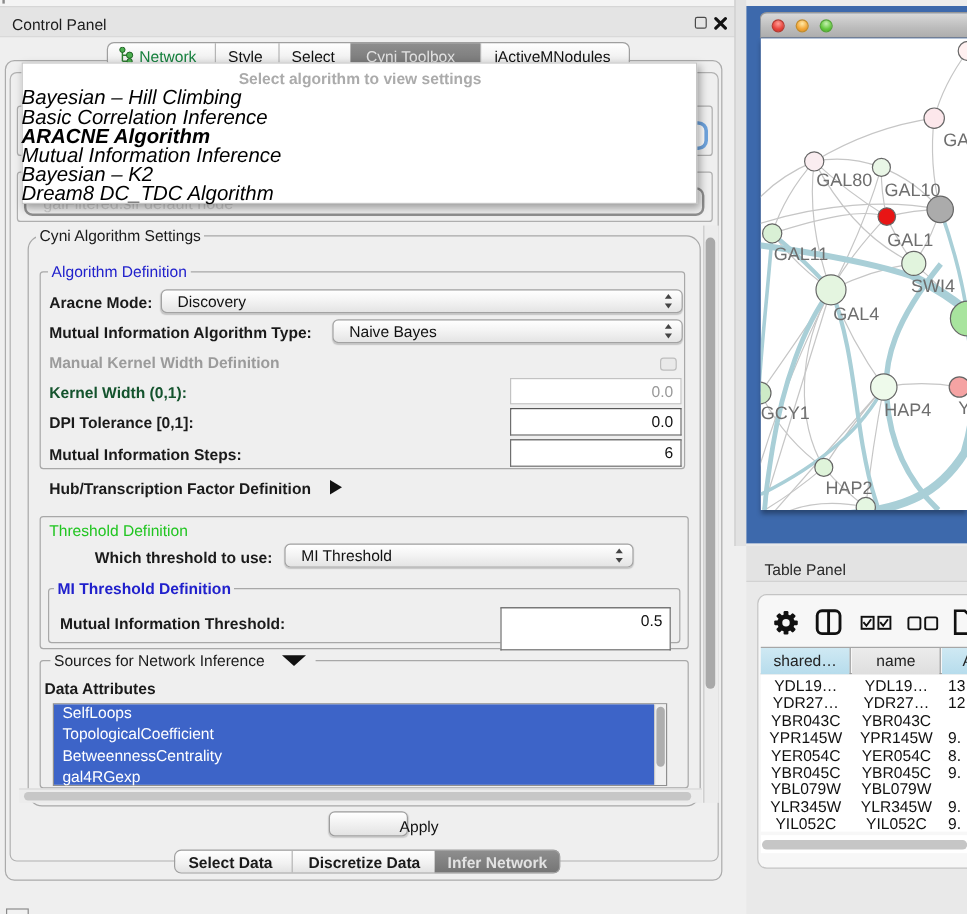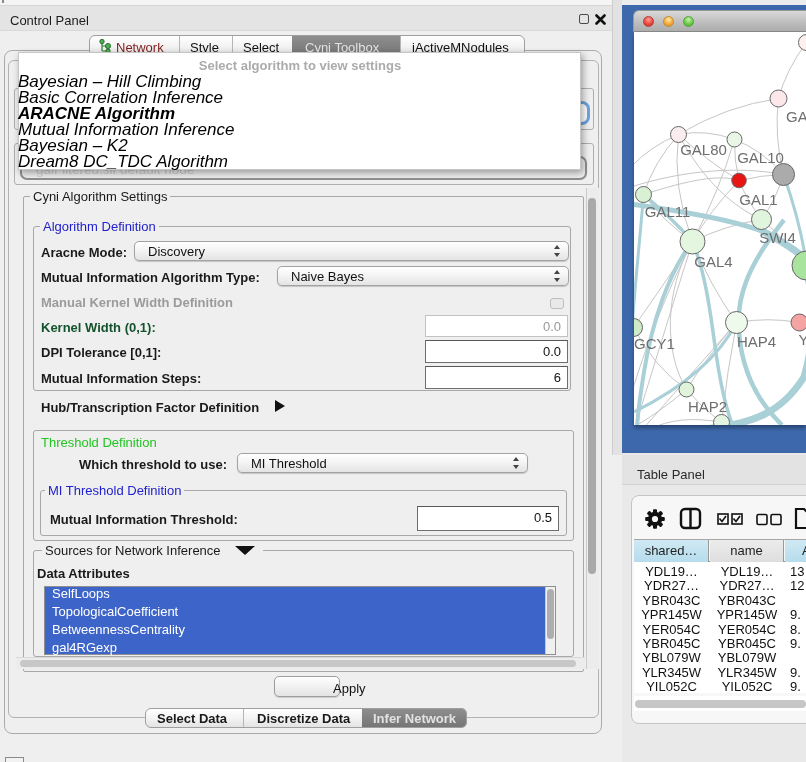--- a/index.html
+++ b/index.html
@@ -43,37 +43,37 @@
 <div class="abs" style="left:179px;top:36px;width:1px;height:20px;background:#b5b5b5;"></div>
 <div class="abs" style="left:232px;top:36px;width:1px;height:20px;background:#b5b5b5;"></div>
 <div class="abs" style="left:292px;top:35px;width:108px;height:22px;background:linear-gradient(#8e8e8e,#757575);border-top:1px solid #9f9f9f;border-bottom:1px solid #9f9f9f;"></div>
 <div class="abs" style="left:400px;top:36px;width:1px;height:20px;background:#b5b5b5;"></div>
 <svg class="abs" style="left:99px;top:39px;" width="14" height="15" viewBox="0 0 14 15">
   <path d="M3 3 L3 12 M3 7 L8 7 M3 12 L8 12" stroke="#2e7d32" stroke-width="1.2" fill="none"></path>
   <circle cx="3" cy="2.5" r="2.2" fill="#4caf50" stroke="#1b5e20" stroke-width="0.8"></circle>
   <circle cx="9" cy="7" r="2.6" fill="#4caf50" stroke="#1b5e20" stroke-width="0.8"></circle>
   <circle cx="9" cy="12" r="2.2" fill="#4caf50" stroke="#1b5e20" stroke-width="0.8"></circle>
 </svg>
-<div class="abs" style="left:116px;top:40px;font-size:13px;color:#7f1d1d;">Network</div>
+<div class="abs" style="left:116px;top:40px;font-size:13px;color:#15803d;">Network</div>
 <div class="abs" style="left:190px;top:40px;font-size:13px;color:#111;">Style</div>
 <div class="abs" style="left:243px;top:40px;font-size:13px;color:#111;">Select</div>
 <div class="abs" style="left:305px;top:40px;font-size:13px;color:#e2e2e2;">Cyni Toolbox</div>
 <div class="abs" style="left:412px;top:40px;font-size:13px;color:#111;">jActiveMNodules</div>
 
 <div class="abs" style="left:14px;top:88px;width:580px;height:42px;border:1px solid #aeaeae;border-radius:3px;"></div>
 <div class="abs" style="left:560px;top:101px;width:30px;height:24px;border:3px solid #6ea3dd;border-radius:8px;background:#fff;"></div>
 <div class="abs" style="left:14px;top:143px;width:580px;height:42px;border:1px solid #aeaeae;border-radius:3px;"></div>
 <div class="abs" style="left:20px;top:156px;width:567px;height:24px;border:2px solid #8f8f8f;border-radius:7px;background:#efefef;">
     <span style="position:absolute;left:14px;top:4px;font-size:13.5px;color:#cdcdcd;white-space:nowrap;">galFiltered.sif default node</span>
   </div>
 
 <div class="abs" style="left:586px;top:188px;width:13px;height:481px;background:#ececec;border-left:1px solid #c9c9c9;"></div>
 <div class="abs" style="left:588px;top:198px;width:8px;height:376px;background:#a9a9a9;border-radius:4px;"></div>
 
-<div class="gbox" style="left:23px;top:196px;width:561px;height:476px;border-radius:2px;">
+<div class="gbox" style="left:23px;top:196px;width:561px;height:476px;border-radius:12px;">
   <div class="gtitle" style="left:6px;color:#1a1a1a;">Cyni Algorithm Settings</div>
 </div>
 
 <div class="gbox" style="left:33px;top:226px;width:538px;height:165px;text-align:center;">
   <div class="gtitle" style="left:6px;color:#2121cc;">Algorithm Definition</div>
 </div>
 <div class="lbl abs" style="left:41px;top:246px;">Aracne Mode:</div>
 <div class="combo" style="left:134px;top:241px;width:435px;height:20px;">
     <span class="ct">Discovery</span>
     <span class="spin"></span>
@@ -97,24 +97,24 @@
 
 <div class="gbox" style="left:33px;top:430px;width:541px;height:111px;">
   <div class="gtitle" style="left:4px;color:#21c521;margin-top:12px;">Threshold Definition</div>
 </div>
 <div class="lbl abs" style="left:79px;top:458px;">Which threshold to use:</div>
 <div class="combo" style="left:237px;top:453px;width:291px;height:20px;">
     <span class="ct">MI Threshold</span>
     <span class="spin"></span>
   </div>
 <div class="gbox" style="left:40px;top:490px;width:527px;height:46px;">
-  <div class="gtitle" style="left:4px;color:#2121cc;">MI Threshold Definition</div>
+  <div class="gtitle" style="left:4px;color:#2121cc;font-weight:bold;">MI Threshold Definition</div>
 </div>
 <div class="lbl abs" style="left:50px;top:513px;">Mutual Information Threshold:</div>
-<div class="field" style="left:417px;top:506px;width:142px;height:25px;border:1px solid #6e6e6e;border-top-color:#585858;">0.5</div>
+<div class="field" style="left:417px;top:506px;width:142px;height:36px;border:1px solid #6e6e6e;border-top-color:#585858;">0.5</div>
 
 <div class="gbox" style="left:33px;top:550px;width:541px;height:107px;">
   <div class="gtitle" style="left:8px;color:#1a1a1a;padding-right:8px;">Sources for Network Inference<span style="display:inline-block;vertical-align:middle;margin-left:14px;margin-top:-3px;width:0;height:0;border-left:10px solid transparent;border-right:10px solid transparent;border-top:9px solid #111;"></span></div>
 </div>
 <div class="lbl abs" style="left:37px;top:567px;">Data Attributes</div>
 
 <div class="abs" style="left:44px;top:586px;width:512px;height:69px;border:1px solid #8f8f8f;background:#fff;"></div>
 <div class="abs" style="left:45px;top:587px;width:500px;height:67px;background:#3d64c8;"></div>
 <div class="abs" style="left:52px;top:584.5px;font-size:13px;line-height:18.3px;color:#fff;">SelfLoops<br>TopologicalCoefficient<br>BetweennessCentrality<br>gal4RGexp</div>
 <div class="abs" style="left:545px;top:587px;width:10px;height:67px;background:#f0f0f0;border-left:1px solid #c9c9c9;"></div>

